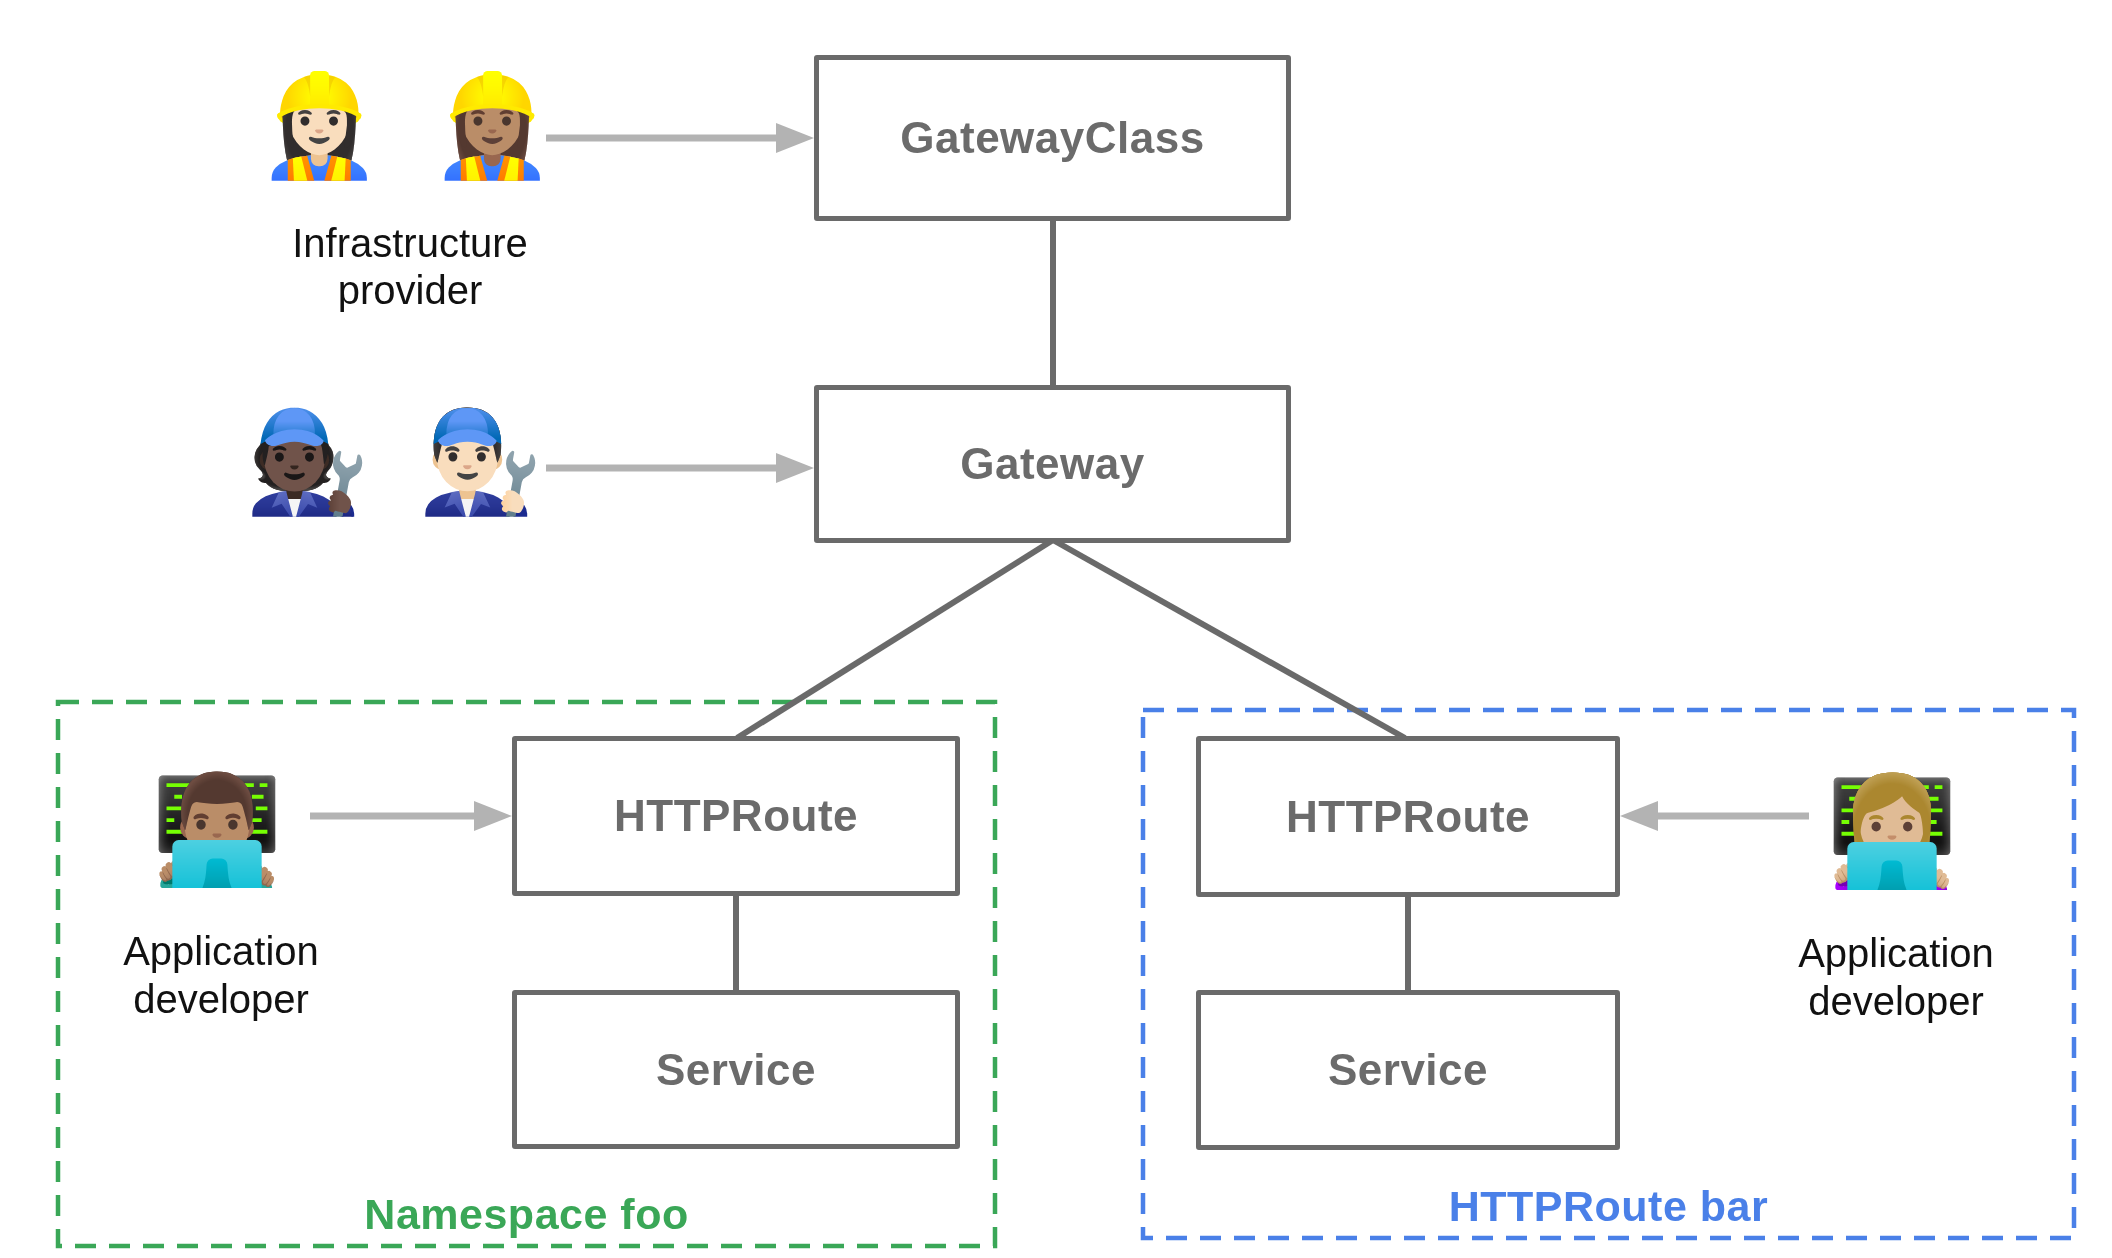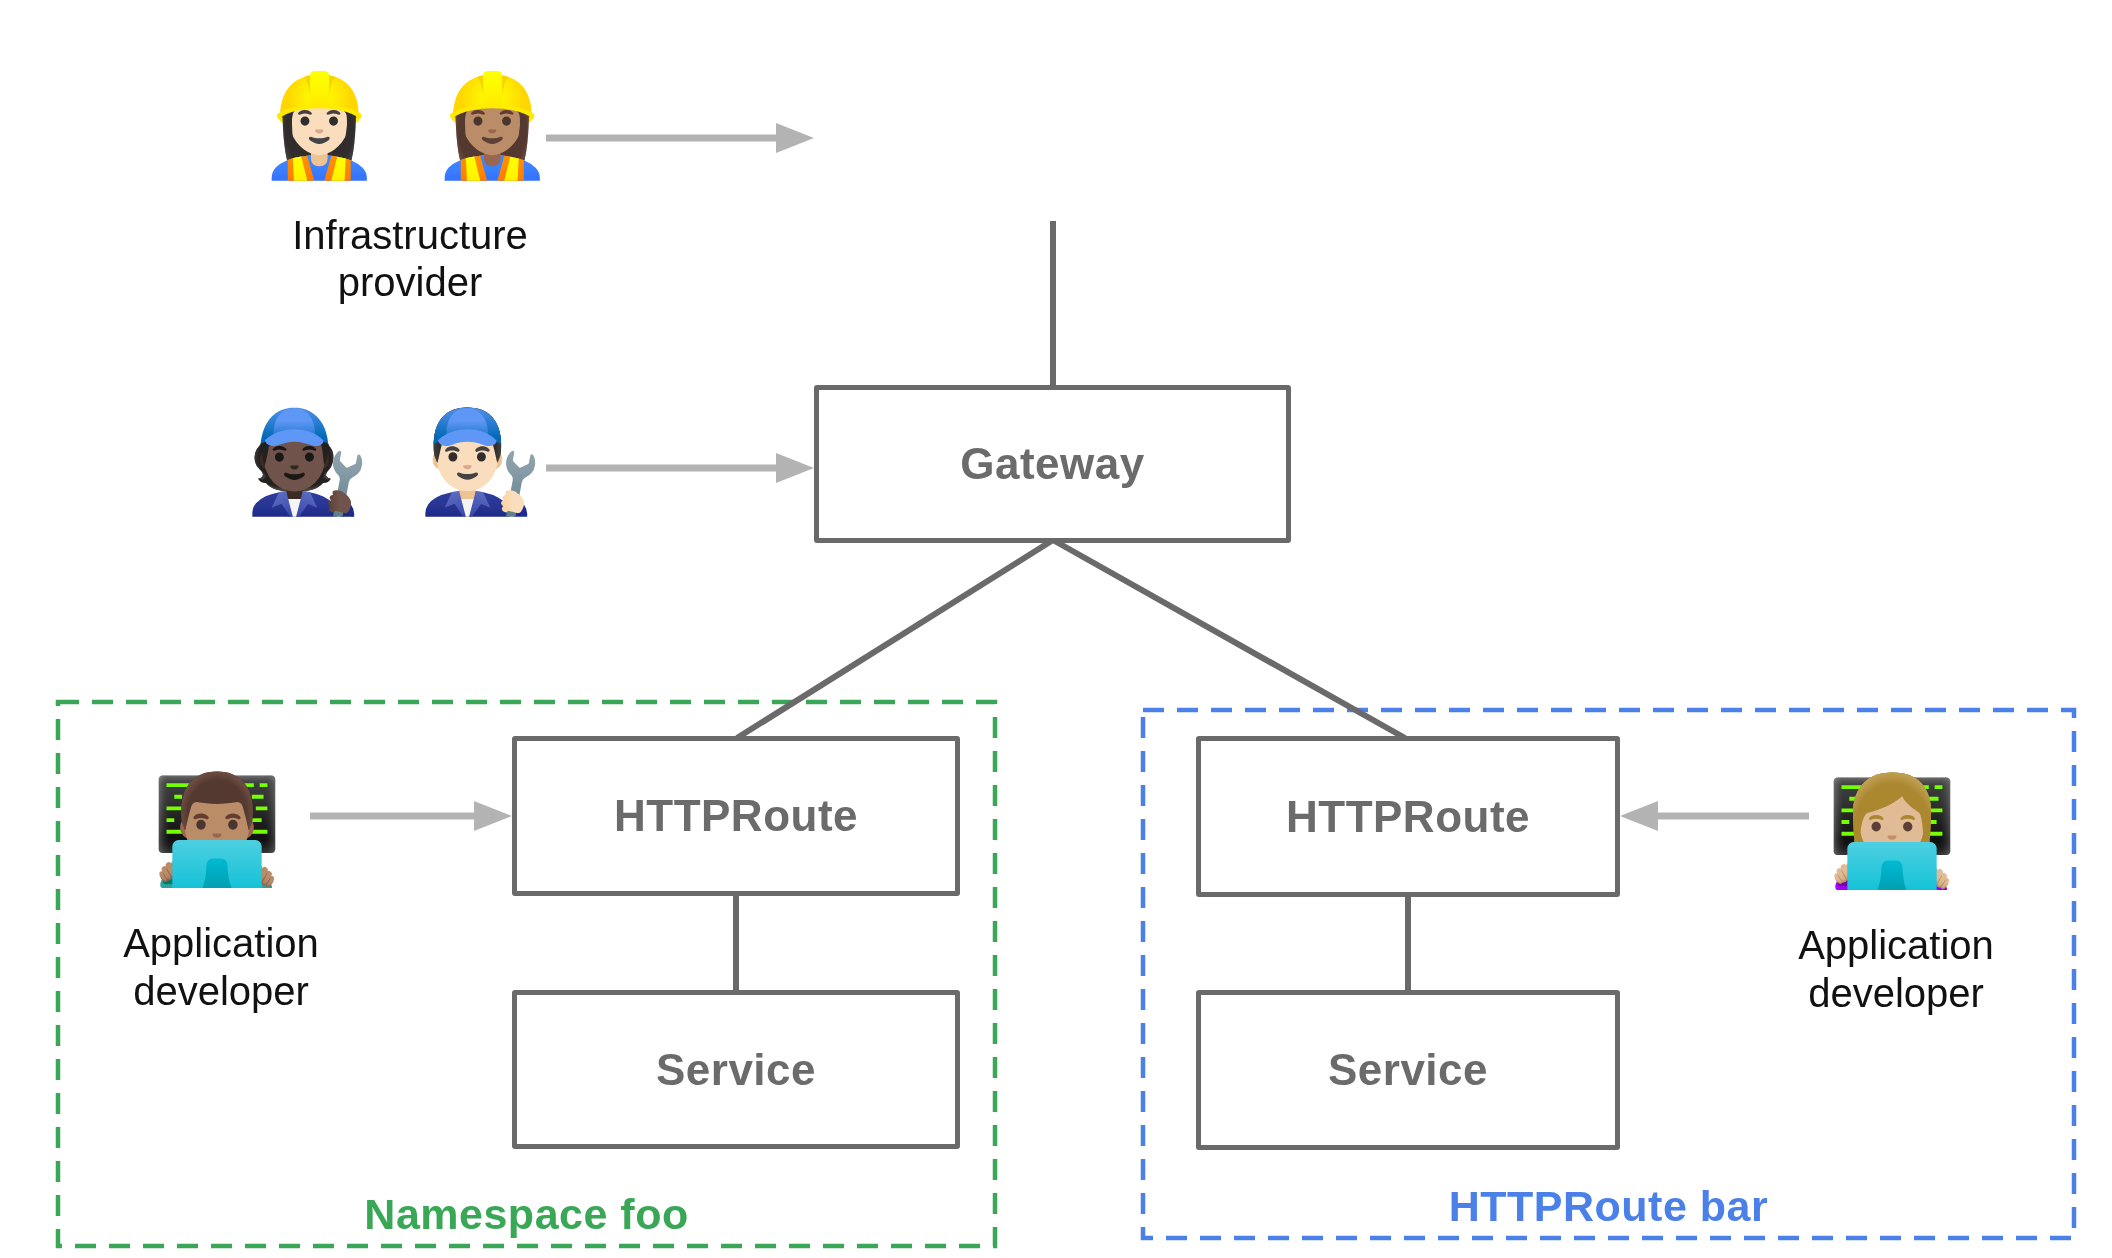--- a/index.html
+++ b/index.html
@@ -54,21 +54,21 @@
   .persona-cluster{left:233px;top:392px;width:330px;}
   .persona-dev-foo{left:53px;top:756px;width:336px;}
   .persona-dev-bar{left:1728px;top:758px;width:336px;}
   .persona .emoji{
     font-family:"DejaVu Sans", sans-serif;
     font-size:100px;line-height:1.4;letter-spacing:8px;
     white-space:nowrap;
   }
   .persona-dev-foo .emoji,.persona-dev-bar .emoji{font-size:106px;}
   .persona .plabel{
-    margin-top:16px;text-align:center;
+    margin-top:24px;text-align:center;
     font-size:40px;line-height:1.18;color:var(--persona-text);
   }
   .persona-infra .plabel{width:302px;}
   .persona-cluster .plabel{width:220px;}
   .persona-dev-foo .plabel,.persona-dev-bar .plabel{width:272px;}
 </style>
 </head>
 <body>
 
 <div class="canvas">
@@ -90,20 +90,23 @@
     <line class="arrow-line" x1="546" y1="468" x2="776" y2="468"></line>
     <polygon class="arrow-head" points="776,453 814,468 776,483"></polygon>
 
     <line class="arrow-line" x1="310" y1="816" x2="474" y2="816"></line>
     <polygon class="arrow-head" points="474,801 512,816 474,831"></polygon>
 
     <line class="arrow-line" x1="1809" y1="816" x2="1658" y2="816"></line>
     <polygon class="arrow-head" points="1658,801 1620,816 1658,831"></polygon>
   </svg>
 
+  <div class="node node-gatewayclass">
+    <span>GatewayClass</span>
+  </div>
   <div class="node node-gateway">
     <span>Gateway</span>
   </div>
   <div class="node node-httproute-foo">
     <span>HTTPRoute</span>
   </div>
   <div class="node node-service-foo">
     <span>Service</span>
   </div>
   <div class="node node-httproute-bar">

